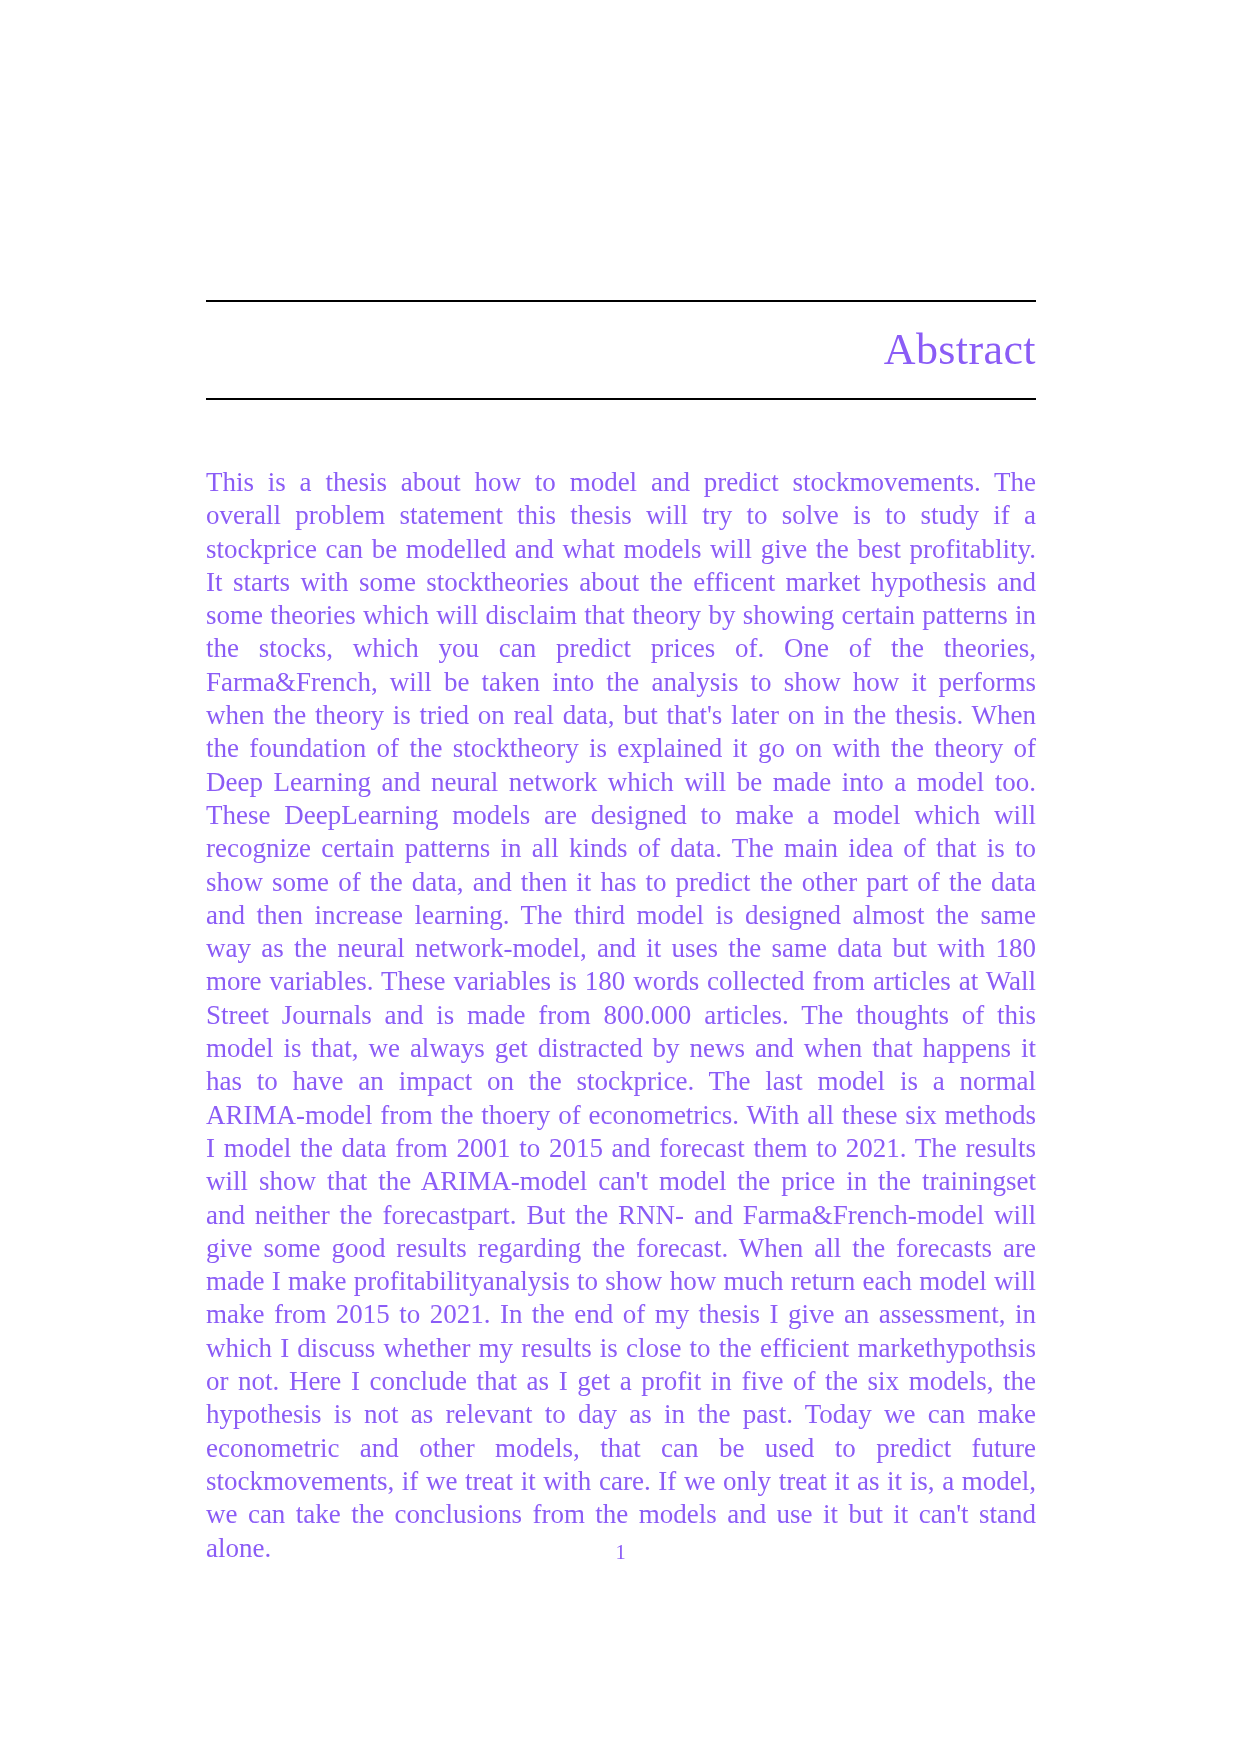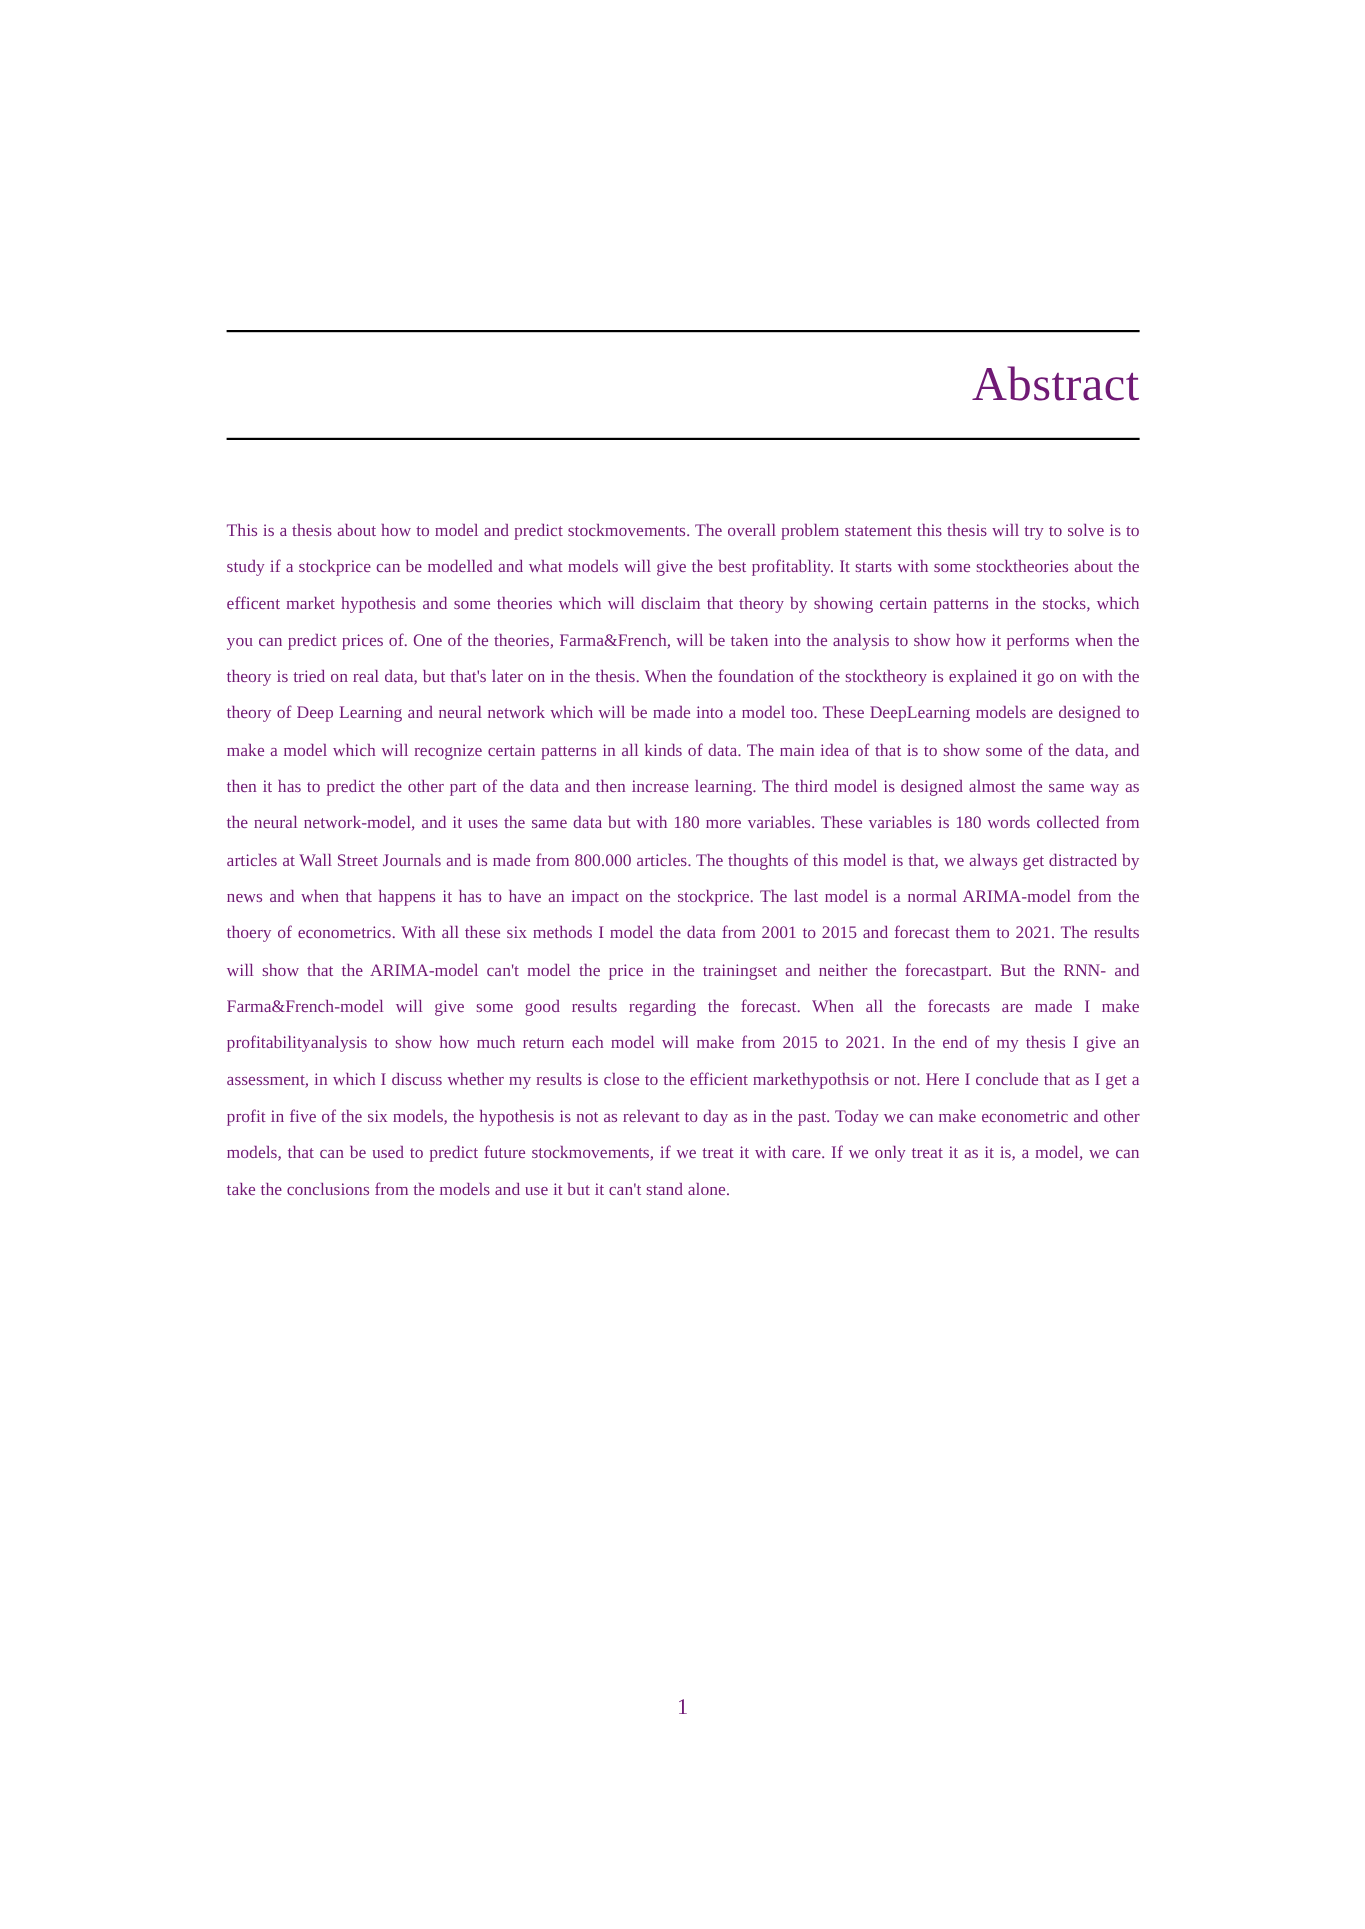--- a/index.html
+++ b/index.html
@@ -8,21 +8,21 @@
     background: #ffffff;
   }
   .page {
     position: relative;
     width: 1241px;
     height: 1754px;
     background: #ffffff;
     margin: 0 auto;
     overflow: hidden;
     font-family: "Liberation Serif", "DejaVu Serif", serif;
-    color: #701a75;
+    color: #8b5cf6;
   }
   .content-frame {
     position: absolute;
     left: 206px;
     top: 0;
     width: 830px;
     height: 1754px;
   }
   .chapter-head {
     position: absolute;
@@ -52,21 +52,21 @@
   .rule-bottom {
     margin-top: 0;
   }
   .abstract-body {
     position: absolute;
     top: 466px;
     left: 0;
     width: 830px;
     text-align: justify;
     text-justify: inter-word;
-    font-size: 16px;
+    font-size: 27px;
     line-height: 33.3px;
     margin: 0;
     hyphens: none;
     word-spacing: 0.2px;
   }
   .page-number {
     position: absolute;
     left: 0;
     top: 1542px;
     width: 1241px;

